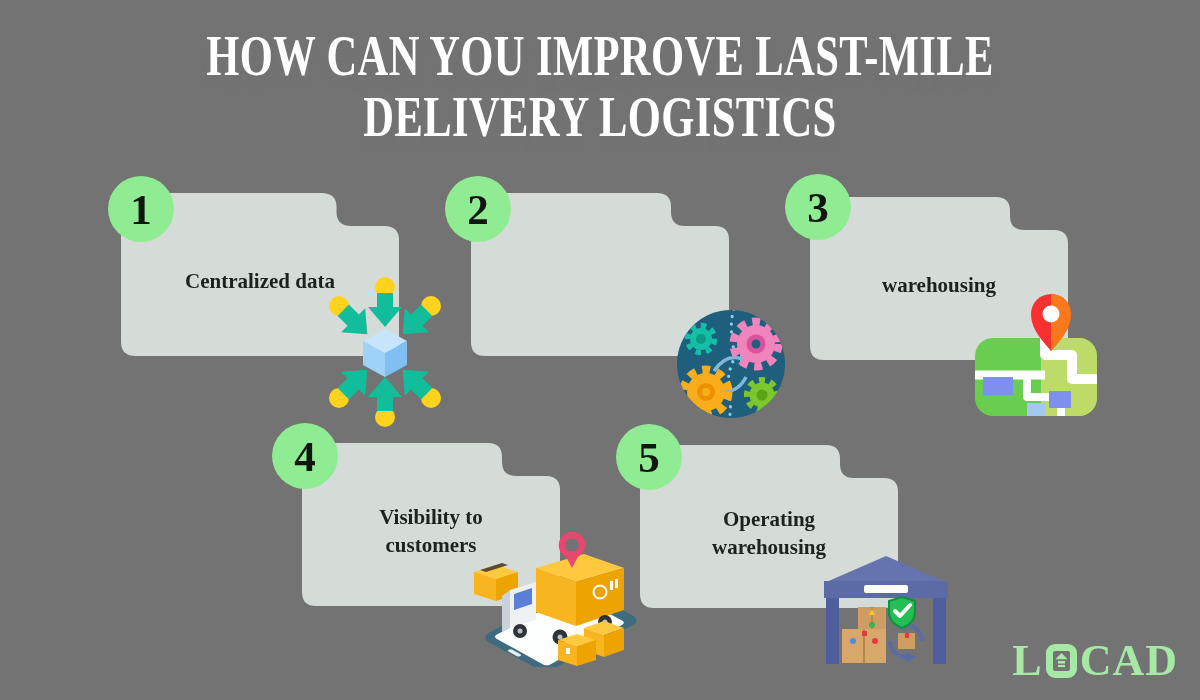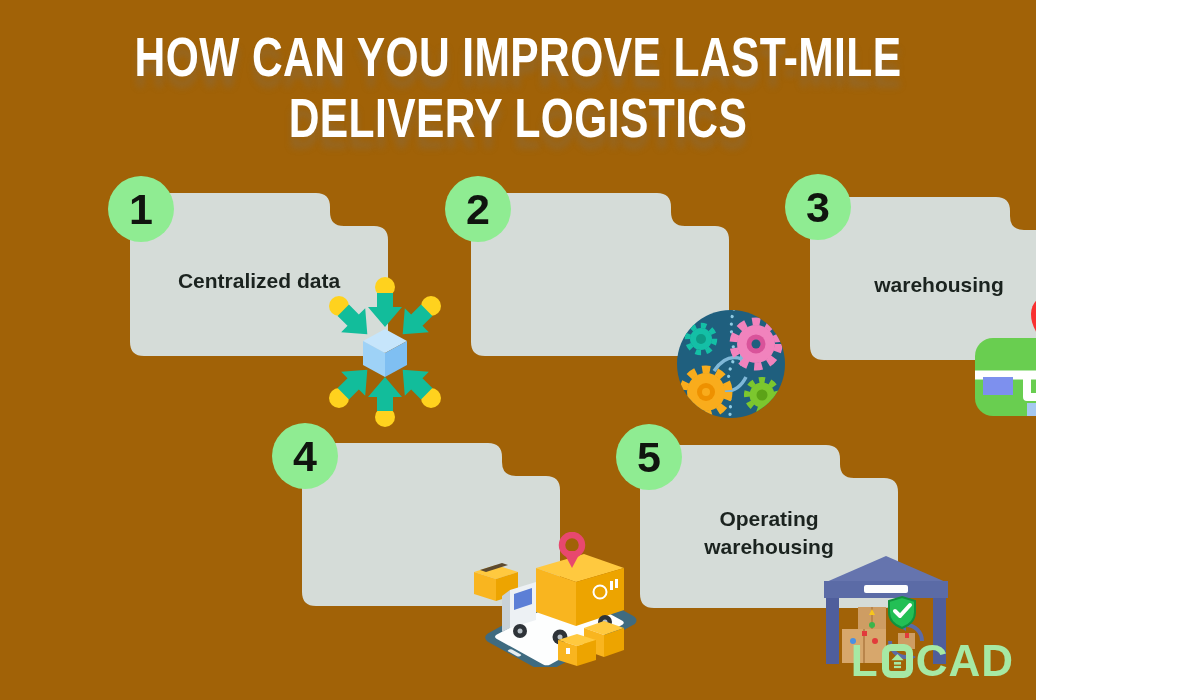--- a/index.html
+++ b/index.html
@@ -1,37 +1,37 @@
 <!DOCTYPE html>
 <html><head>
 <meta charset="utf-8">
 <style>
   html,body{margin:0;padding:0;}
   .canvas{
-    position:relative;width:1036px;height:700px;overflow:hidden;
-    background:#a16207;
-    font-family:Liberation Sans, sans-serif;
+    position:relative;width:1200px;height:700px;overflow:hidden;
+    background:#737373;
+    font-family:Liberation Serif, serif;
   }
   
   .title{
     position:absolute;top:26px;left:0;right:0;text-align:center;
     color:#FFFFFF;font-weight:bold;font-size:56px;line-height:61px;
     letter-spacing:.5px;transform:scaleX(.76);transform-origin:50% 0;
     text-shadow:0 11px 8px rgba(115,115,115,.30);
   }
   
   .card{position:absolute;width:258px;height:163px;z-index:1;}
   .card-bg{position:absolute;inset:0;width:100%;height:100%;display:block;}
   .card-label{
     position:absolute;left:8px;right:8px;top:33px;bottom:0;
     display:flex;flex-direction:column;align-items:center;justify-content:center;
     transform:translateY(-10px);
     font-size:21px;font-weight:600;color:#1B231F;line-height:28px;text-align:center;
   }
-  .c1{left:130px;top:193px;}
+  .c1{left:121px;top:193px;padding-left:20px;}
   .c2{left:471px;top:193px;}
   .c3{left:810px;top:197px;}
   .c4{left:302px;top:443px;}
   .c5{left:640px;top:445px;}
   
   .badge{
     position:absolute;width:66px;height:66px;border-radius:50%;
     background:#8FEC92;display:flex;align-items:center;justify-content:center;
     font-size:43px;font-weight:600;color:#10150F;z-index:2;
   }
@@ -93,20 +93,22 @@
     <div class="card-label">
       <span>warehousing</span>
     </div>
   </div>
 
   <div class="card c4">
     <svg class="card-bg" viewBox="0 0 258 163" preserveAspectRatio="none">
         <path fill="#D5DCD8" d="M14,0 H186 Q200,0 200,14 V19 Q200,33 214,33 H244 Q258,33 258,47 V149 Q258,163 244,163 H14 Q0,163 0,149 V14 Q0,0 14,0 Z"></path>
       </svg>
     <div class="card-label">
+      <span>Visibility to</span>
+      <span>customers</span>
     </div>
   </div>
 
   <div class="card c5">
     <svg class="card-bg" viewBox="0 0 258 163" preserveAspectRatio="none">
         <path fill="#D5DCD8" d="M14,0 H186 Q200,0 200,14 V19 Q200,33 214,33 H244 Q258,33 258,47 V149 Q258,163 244,163 H14 Q0,163 0,149 V14 Q0,0 14,0 Z"></path>
       </svg>
     <div class="card-label">
       <span>Operating</span>
       <span>warehousing</span>

